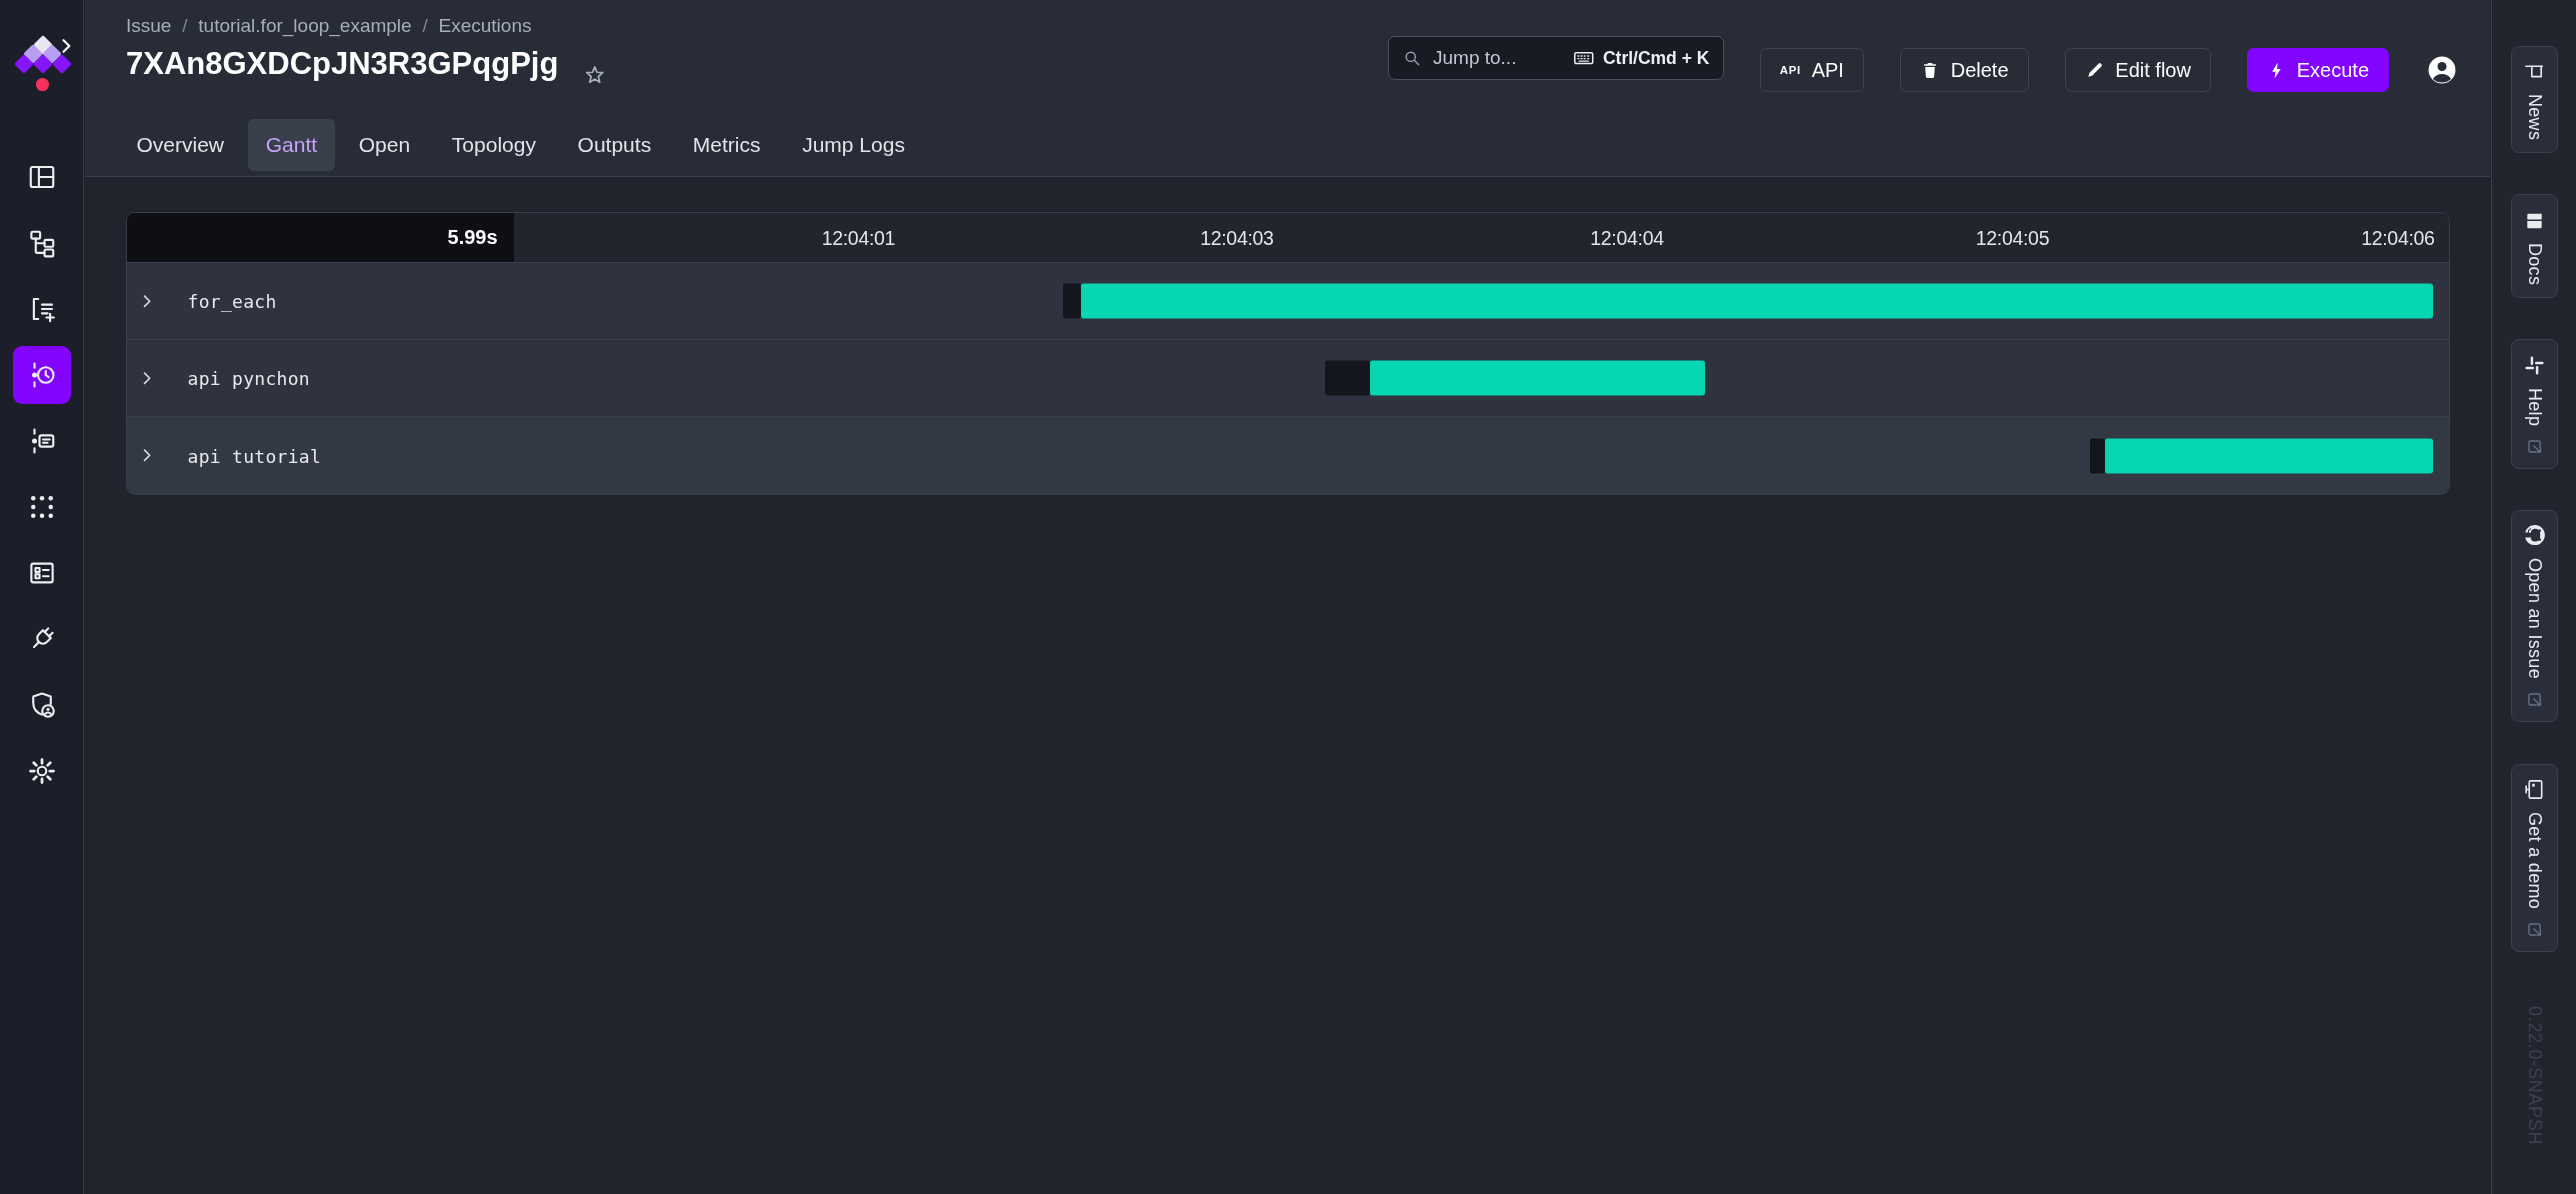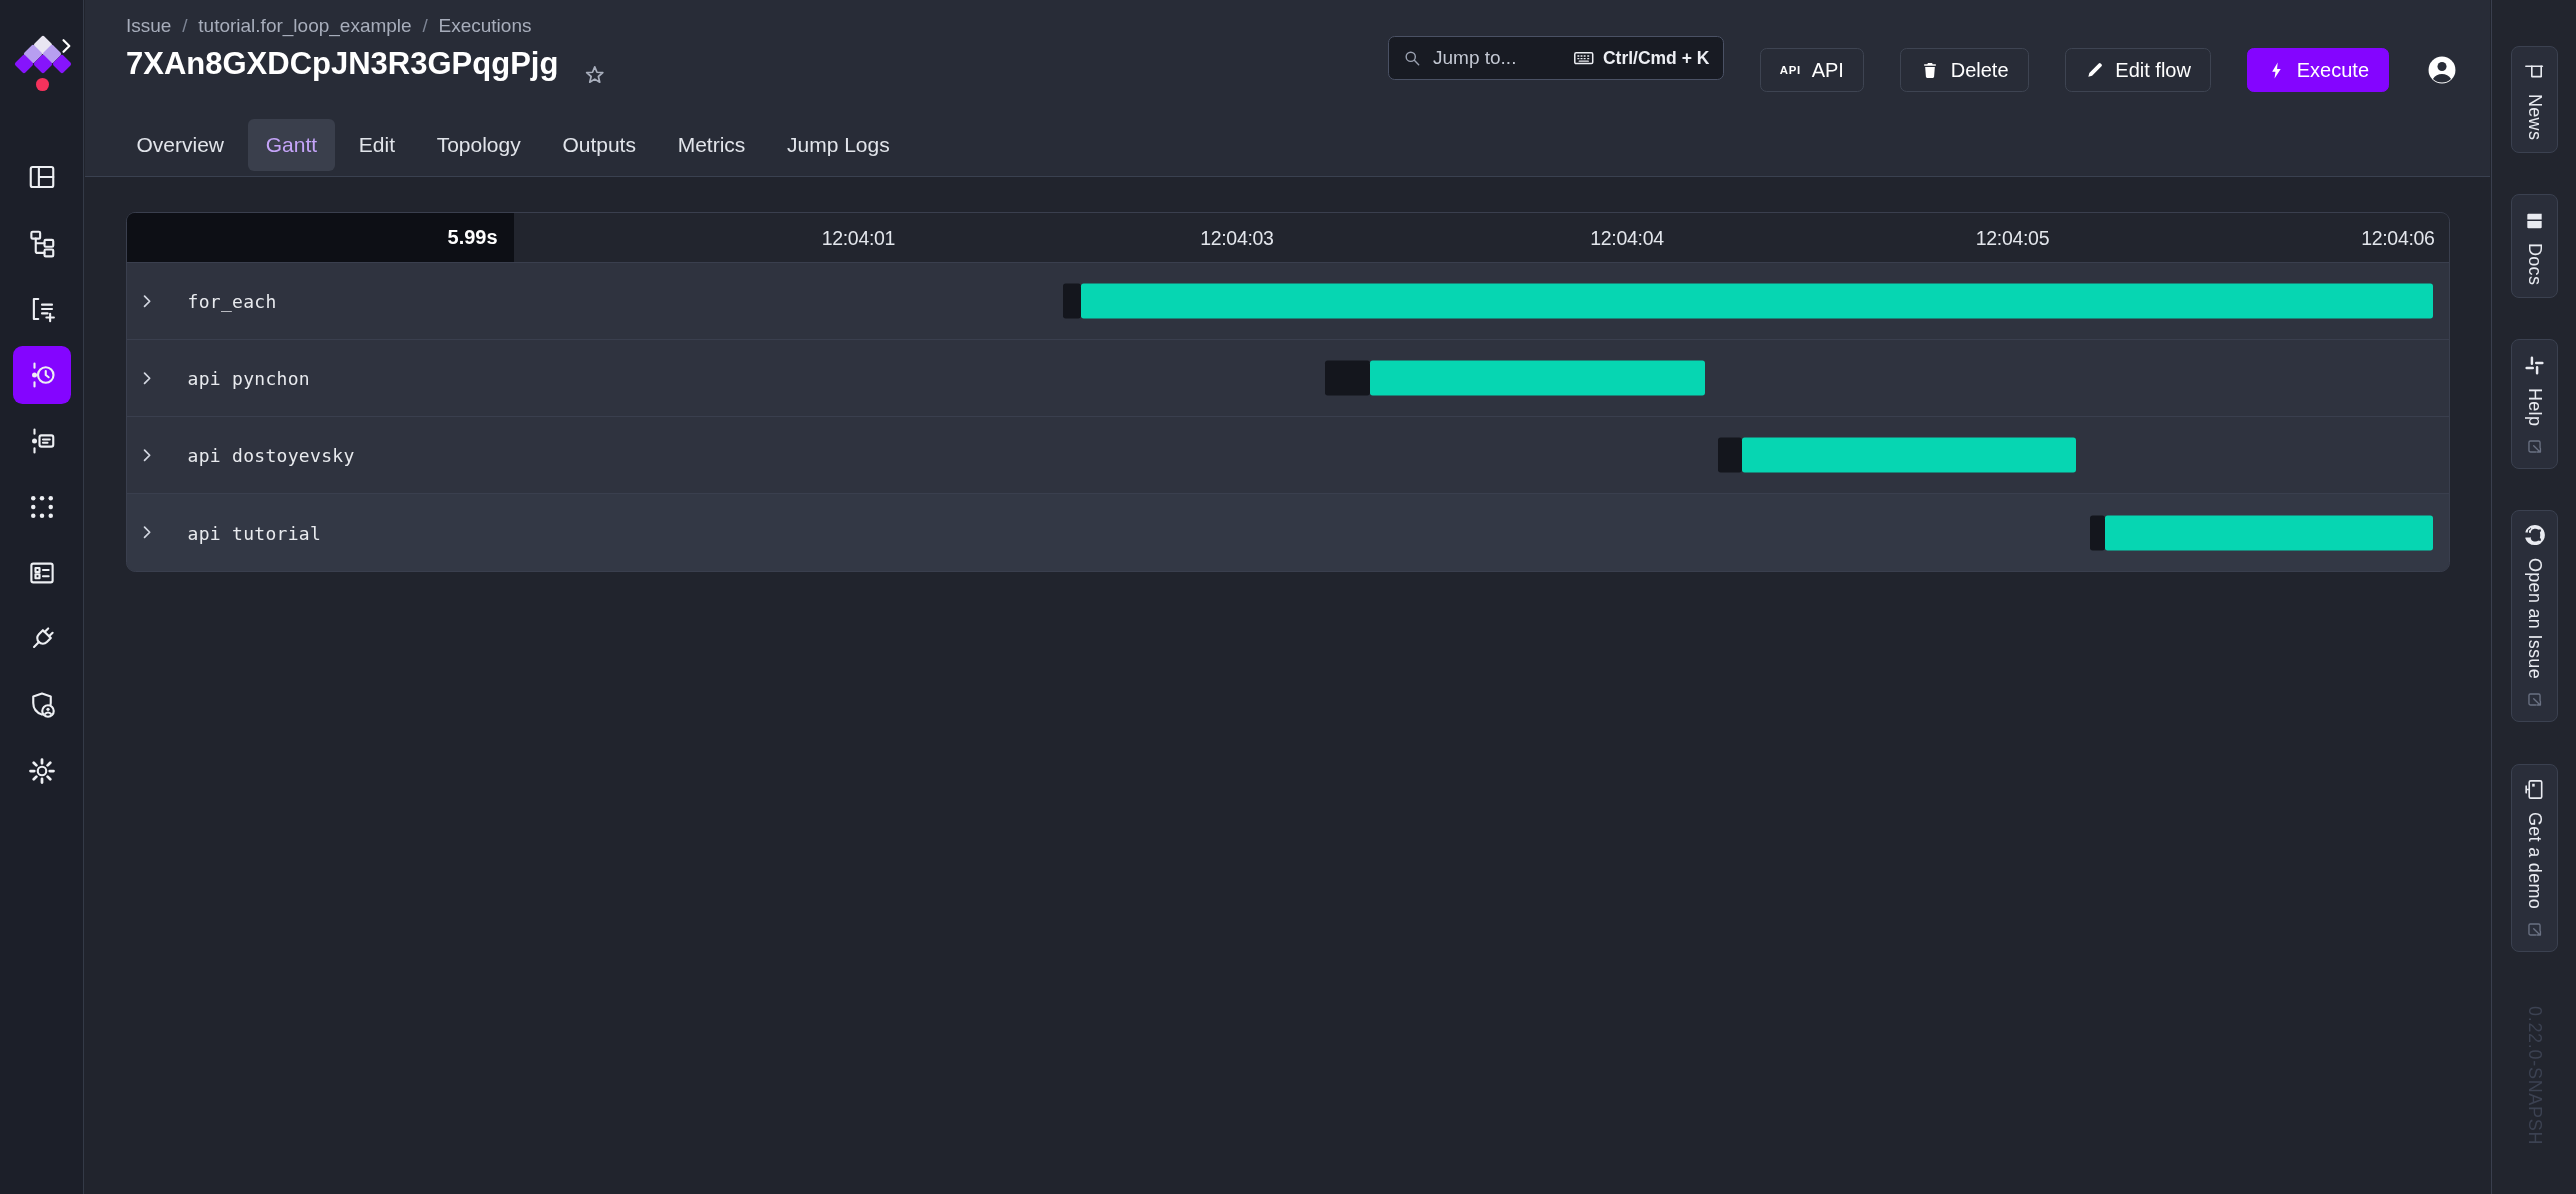--- a/index.html
+++ b/index.html
@@ -304,21 +304,21 @@
             <circle cx="12" cy="12" r="9.5" fill="currentColor" stroke="none"></circle>
             <circle cx="12" cy="9.5" r="3.2" fill="#282C37" stroke="none"></circle>
             <path d="M5.6 18.3a7.6 7.6 0 0112.8 0 9.5 9.5 0 01-12.8 0z" fill="#282C37" stroke="none"></path>
           </svg>
         </button>
     </div>
 
     <div class="tab-bar">
         <button class="tab">Overview</button>
         <button class="tab active">Gantt</button>
-        <button class="tab">Edit</button>
+        <button class="tab">Open</button>
         <button class="tab">Topology</button>
         <button class="tab">Outputs</button>
         <button class="tab">Metrics</button>
         <button class="tab">Jump Logs</button>
       </div>
   </header>
 
   <section class="gantt-panel">
     <div class="gantt-header">
       <div class="duration-box">5.99s</div>
@@ -353,32 +353,20 @@
           <div class="bar-seg" style="left: 51.6%; width: 1.95%; background: rgb(20, 22, 29);"></div>
           <div class="bar-seg" style="left: 53.55%; width: 14.4%; background: rgb(6, 214, 178);"></div>
         </div>
         <div class="gantt-row">
           <div class="row-label">
             <span class="icon chev">
               <svg viewBox="0 0 24 24" fill="none" stroke="currentColor" stroke-width="1.7" stroke-linecap="round" stroke-linejoin="round">
                 <path d="M9 5l7 7-7 7"></path>
               </svg>
             </span>
-            <span class="task-name">api dostoyevsky</span>
-          </div>
-          <div class="bar-seg" style="left: 68.5%; width: 1.05%; background: rgb(20, 22, 29);"></div>
-          <div class="bar-seg" style="left: 69.55%; width: 14.4%; background: rgb(6, 214, 178);"></div>
-        </div>
-        <div class="gantt-row">
-          <div class="row-label">
-            <span class="icon chev">
-              <svg viewBox="0 0 24 24" fill="none" stroke="currentColor" stroke-width="1.7" stroke-linecap="round" stroke-linejoin="round">
-                <path d="M9 5l7 7-7 7"></path>
-              </svg>
-            </span>
             <span class="task-name">api tutorial</span>
           </div>
           <div class="bar-seg" style="left: 84.55%; width: 0.65%; background: rgb(20, 22, 29);"></div>
           <div class="bar-seg" style="left: 85.2%; width: 14.1%; background: rgb(6, 214, 178);"></div>
         </div>
       </div>
   </section>
 </div>
 
 <aside class="right-rail">

